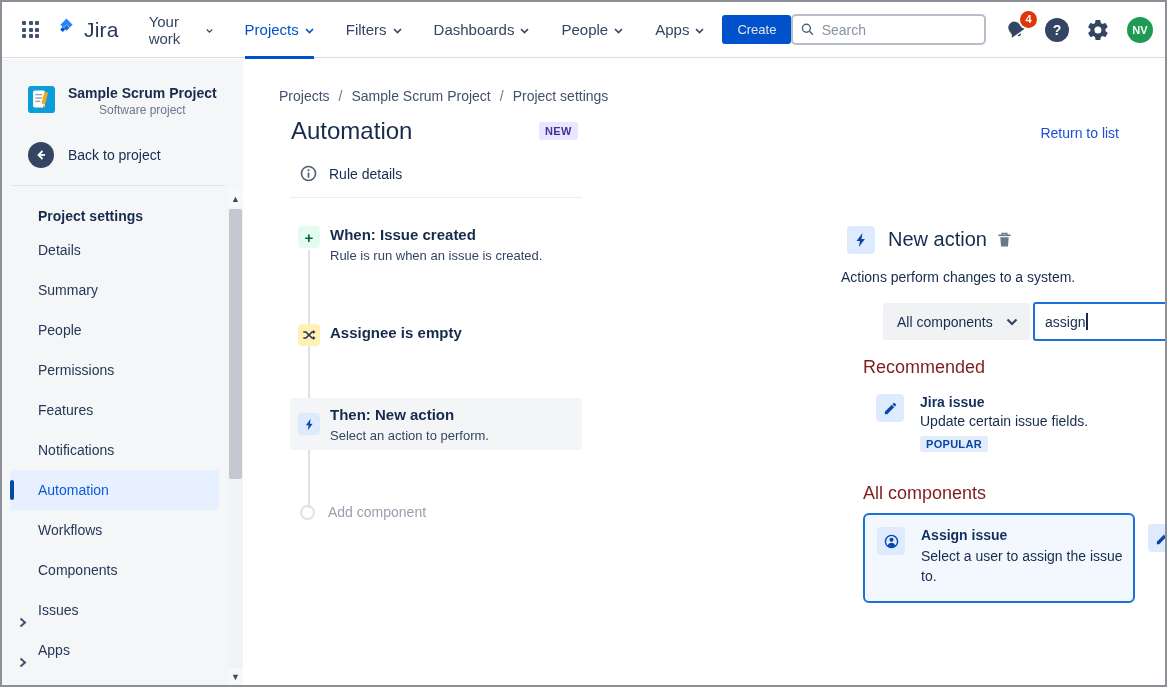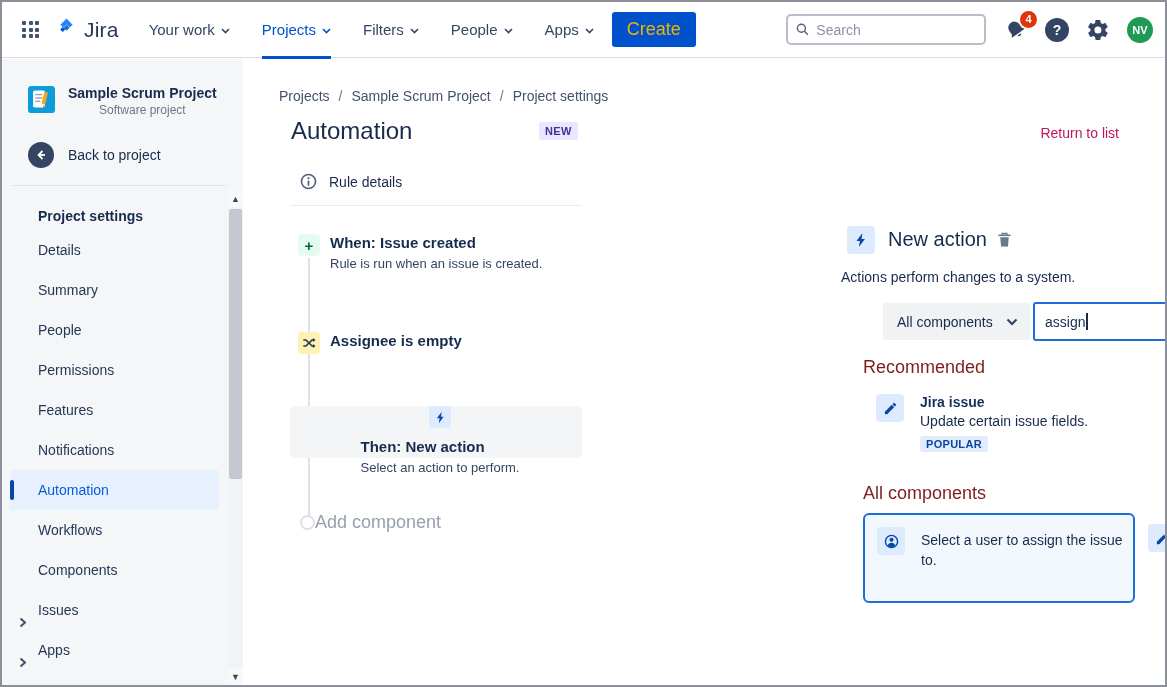--- a/index.html
+++ b/index.html
@@ -16,22 +16,22 @@
   .appswitch i { background:#42526E; border-radius:1px; }
   .logo { display:flex; align-items:center; gap:6px; margin-right:30px; }
   .logo .wordmark { font-size:21px; font-weight:500; color:#253858; letter-spacing:.2px; }
   .topnav { display:flex; align-items:center; gap:32px; height:56px; }
   .navitem { position:relative; display:flex; align-items:center; gap:6px; height:59px;
              font-size:15px; color:#344563; cursor:pointer; }
   .navitem svg { margin-top:2px; }
   .navitem.active { color:#0052CC; }
   .navitem.active::after { content:""; position:absolute; left:0; right:0; bottom:0;
                            height:3px; background:#0052CC; }
-  .create-btn { margin-left:18px; background:#0052CC; color:#eab308; border:none; border-radius:3px;
-                font-size:18px; font-family:inherit; padding:7px 15px; cursor:pointer; }
+  .create-btn { margin-left:18px; background:#0052CC; color:#e5e5e5; border:none; border-radius:3px;
+                font-size:13px; font-family:inherit; padding:7px 15px; cursor:pointer; }
   .topbar .spacer { flex:1; }
   .searchbox { display:flex; align-items:center; width:200px; height:31px; border:2px solid #b8bdc7;
                border-radius:5px; padding:0 8px; margin-right:18px; background:#fff; }
   .searchbox input { border:none; outline:none; width:100%; font-size:14px; font-family:inherit;
                      color:#3b82f6; margin-left:7px; background:transparent; }
   .searchbox input::placeholder { color:#8993A4; }
   .topicons { display:flex; align-items:center; gap:17px; margin-right:12px; }
   .iconbtn { position:relative; cursor:pointer; display:flex; align-items:center; }
   .badge { position:absolute; top:-7px; right:-9px; min-width:17px; height:17px; border-radius:9px;
            background:#DE350B; color:#fff; font-size:11px; font-weight:bold; display:flex;
@@ -70,42 +70,42 @@
 
   
   .main { position:absolute; left:241px; top:57px; right:0; bottom:0; background:#fff; }
   .breadcrumb { position:absolute; left:36px; top:29px; font-size:14px; color:#42526E;
                 display:flex; gap:9px; }
   .crumb { cursor:pointer; }
   .crumb-sep { color:#6B778C; }
   .page-title { position:absolute; left:48px; top:58px; font-size:24px; font-weight:500; color:#172B4D; }
   .new-badge { position:absolute; left:296px; top:63px; background:#EAE6FF; color:#403294;
                font-size:11px; font-weight:bold; padding:3px 6px; border-radius:3px; letter-spacing:.3px; }
-  .return-link { position:absolute; right:46px; top:66px; font-size:14px; color:#be185d; cursor:pointer; }
-
-  
-  .rule-col { position:absolute; left:47px; top:109px; width:292px; height:440px; }
+  .return-link { position:absolute; right:46px; top:66px; font-size:14px; color:#1d4ed8; cursor:pointer; }
+
+  
+  .rule-col { position:absolute; left:47px; top:101px; width:292px; height:440px; }
   .rule-details { position:absolute; left:10px; top:5px; display:flex; align-items:center; gap:12px;
                   font-size:14px; color:#172B4D; cursor:pointer; }
   .rule-divider { position:absolute; left:0; right:0; top:37px; height:1px; background:#EBECF0; }
   .connector { position:absolute; left:18px; top:90px; width:2px; height:258px; background:#DFE1E6; }
   .step { position:absolute; left:8px; display:flex; gap:10px; cursor:pointer; }
   .step-icon { width:22px; height:22px; border-radius:4px; display:flex; align-items:center;
                justify-content:center; flex:0 0 22px; position:relative; z-index:1; }
   .icon-green { background:#E3FCEF; color:#006644; font-weight:bold; font-size:15px; }
   .icon-yellow { background:#FFF0B3; }
   .icon-blue { background:#DEEBFF; }
   .step-title { font-size:15px; font-weight:bold; color:#172B4D; }
   .step-sub { font-size:13px; color:#344563; margin-top:5px; }
   .step-when { top:66px; }
   .step-cond { top:164px; }
   .then-row { position:absolute; left:0; right:0; top:238px; height:52px; background:#F4F5F7;
-              border-radius:4px; display:flex; align-items:center; padding-left:8px; gap:10px; cursor:pointer;flex-direction:column; }
-  .add-comp { position:absolute; left:10px; top:344px; display:flex; align-items:center; 
-              color:#97A0AF; font-size:18px; cursor:pointer; }
+              border-radius:4px; display:flex; align-items:center; padding-left:8px; gap:10px; cursor:pointer; }
+  .add-comp { position:absolute; left:10px; top:344px; display:flex; align-items:center; gap:13px;
+              color:#97A0AF; font-size:14px; cursor:pointer; }
   .add-circle { width:15px; height:15px; border:2px solid #DFE1E6; border-radius:50%; }
 
   
   .panel { position:absolute; left:596px; top:162px; width:547px; height:500px; }
   .panel-icon { position:absolute; left:8px; top:5px; width:28px; height:28px; border-radius:4px;
                 background:#DEEBFF; display:flex; align-items:center; justify-content:center; }
   .panel-title { position:absolute; left:49px; top:7px; font-size:20px; font-weight:500; color:#172B4D; }
   .trash { position:absolute; left:158px; top:11px; cursor:pointer; }
   .panel-desc { position:absolute; left:2px; top:48px; font-size:14px; color:#172B4D; }
   .comp-select { position:absolute; left:44px; top:82px; width:147px; height:37px; background:#F1F2F4;
@@ -172,20 +172,26 @@
             <polyline points="1,1 4.5,4.5 8,1" fill="none" stroke="currentColor" stroke-width="1.6"></polyline>
           </svg>
       </div>
       <div class="navitem">
         <span>Filters</span>
         <svg width="9" height="6" viewBox="0 0 9 6">
             <polyline points="1,1 4.5,4.5 8,1" fill="none" stroke="currentColor" stroke-width="1.6"></polyline>
           </svg>
       </div>
       <div class="navitem">
+        <span>Dashboards</span>
+        <svg width="9" height="6" viewBox="0 0 9 6">
+            <polyline points="1,1 4.5,4.5 8,1" fill="none" stroke="currentColor" stroke-width="1.6"></polyline>
+          </svg>
+      </div>
+      <div class="navitem">
         <span>People</span>
         <svg width="9" height="6" viewBox="0 0 9 6">
             <polyline points="1,1 4.5,4.5 8,1" fill="none" stroke="currentColor" stroke-width="1.6"></polyline>
           </svg>
       </div>
       <div class="navitem">
         <span>Apps</span>
         <svg width="9" height="6" viewBox="0 0 9 6">
             <polyline points="1,1 4.5,4.5 8,1" fill="none" stroke="currentColor" stroke-width="1.6"></polyline>
           </svg>
@@ -391,20 +397,21 @@
       <div class="assign-card">
         <div class="comp-item">
           <span class="ci-icon">
             <svg width="17" height="17" viewBox="0 0 24 24">
                 <circle cx="12" cy="12" r="8.6" fill="none" stroke="#0747A6" stroke-width="2"></circle>
                 <circle cx="12" cy="9.6" r="2.9" fill="#0747A6"></circle>
                 <path d="M6.6 17.8c1-2.8 3-4 5.4-4s4.4 1.2 5.4 4a8.6 8.6 0 0 1-10.8 0z" fill="#0747A6"></path>
               </svg>
           </span>
           <div>
+            <div class="ci-title">Assign issue</div>
             <div class="ci-desc">Select a user to assign the issue to.</div>
           </div>
         </div>
       </div>
 
       <div class="comp-item edit-item">
         <span class="ci-icon">
           <svg width="15" height="15" viewBox="0 0 24 24">
               <path fill="#0747A6" d="M3 17.25V21h3.75L17.81 9.94l-3.75-3.75L3 17.25zM20.71 7.04a1 1 0 0 0 0-1.41L18.37 3.29a1 1 0 0 0-1.41 0l-1.84 1.83 3.75 3.75 1.84-1.83z"></path>
             </svg>

